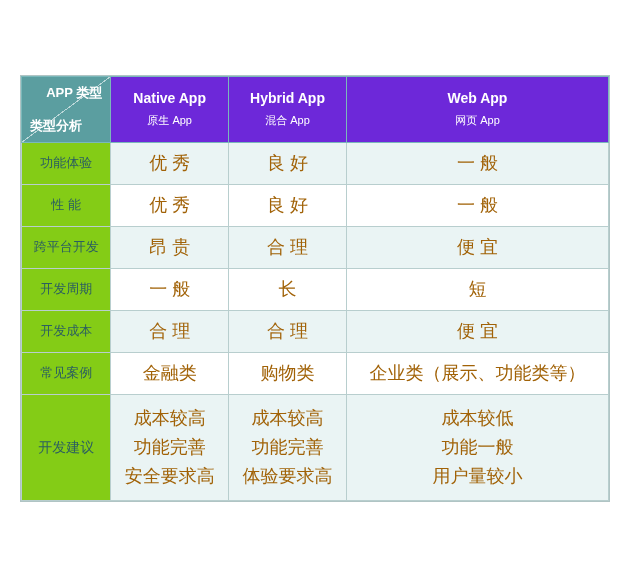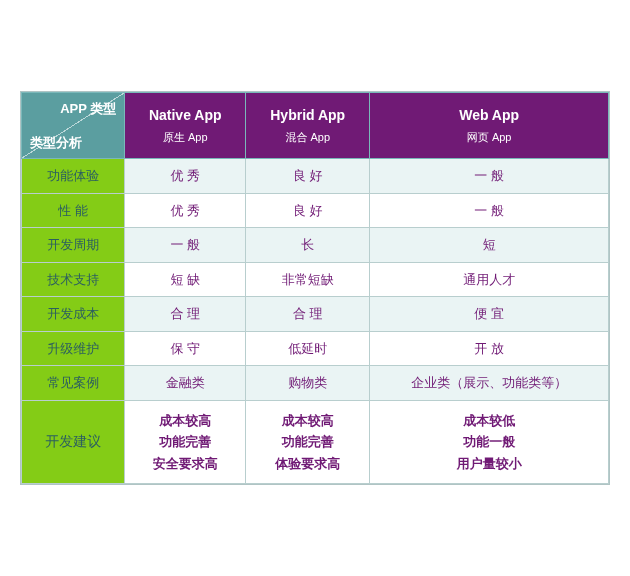--- a/index.html
+++ b/index.html
@@ -25,21 +25,21 @@
     }
     th, td {
       border: 1px solid #b8cece;
       text-align: center;
       vertical-align: middle;
       padding: 7px 6px;
       line-height: 1.5;
     }
     
     thead tr {
-      background: #701a75;
+      background: #6d28d9;
       color: #fff;
     }
     thead th {
       font-weight: bold;
       font-size: 14px;
       color: #fff;
       border-color: #7ab8ba;
     }
     thead th .sub {
       font-size: 11px;
@@ -88,37 +88,36 @@
     tbody tr:nth-child(even) {
       background: #ffffff;
     }
     tbody td:first-child {
       background: #84cc16;
       font-weight: 500;
       color: #2c5f60;
       font-size: 13px;
     }
     tbody td {
-      color: #701a75;
-      font-size: 13px;
+      color: #a16207;
+      font-size: 18px;
     }
     
     .tall-row td {
       vertical-align: middle;
       padding: 10px 6px;
     }
     .tall-row td:first-child {
       font-size: 14px;
     }
     .multiline {
       display: flex;
       flex-direction: column;
       align-items: center;
       gap: 2px;
-      font-weight: bold;
     }
   </style>
 </head>
 <body>
 
 <div class="table-wrapper">
   <table>
     <thead>
       <tr>
         <th class="corner-cell">
@@ -146,42 +145,36 @@
           <td>良 好</td>
           <td>一 般</td>
         </tr>
         <tr>
           <td>性 能</td>
           <td>优 秀</td>
           <td>良 好</td>
           <td>一 般</td>
         </tr>
         <tr>
+          <td>跨平台开发</td>
+          <td>昂 贵</td>
+          <td>合 理</td>
+          <td>便 宜</td>
+        </tr>
+        <tr>
           <td>开发周期</td>
           <td>一 般</td>
           <td>长</td>
           <td>短</td>
         </tr>
         <tr>
-          <td>技术支持</td>
-          <td>短 缺</td>
-          <td>非常短缺</td>
-          <td>通用人才</td>
-        </tr>
-        <tr>
           <td>开发成本</td>
           <td>合 理</td>
           <td>合 理</td>
           <td>便 宜</td>
-        </tr>
-        <tr>
-          <td>升级维护</td>
-          <td>保 守</td>
-          <td>低延时</td>
-          <td>开 放</td>
         </tr>
         <tr>
           <td>常见案例</td>
           <td>金融类</td>
           <td>购物类</td>
           <td>企业类（展示、功能类等）</td>
         </tr>
         <tr class="tall-row">
           <td>开发建议</td>
           <td>

